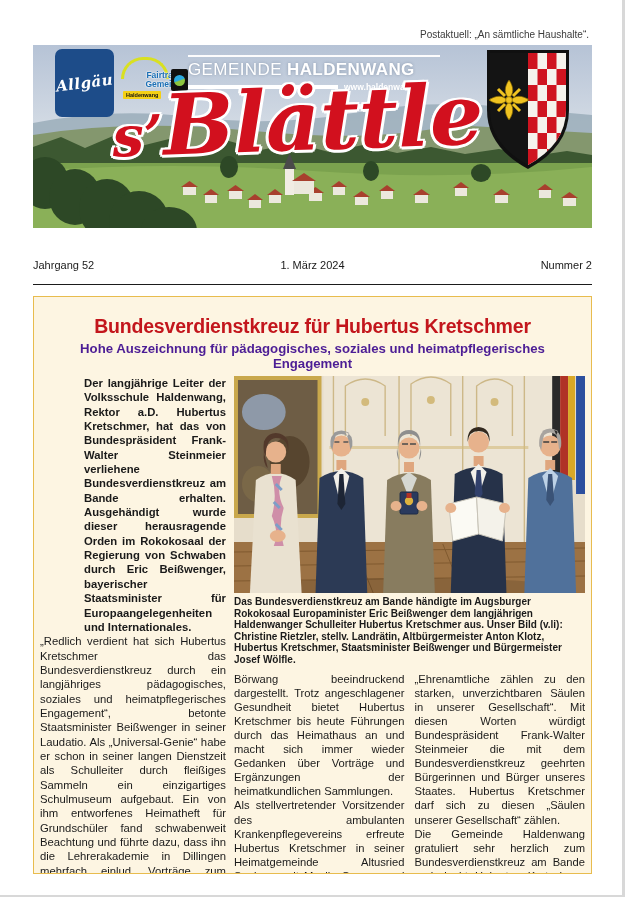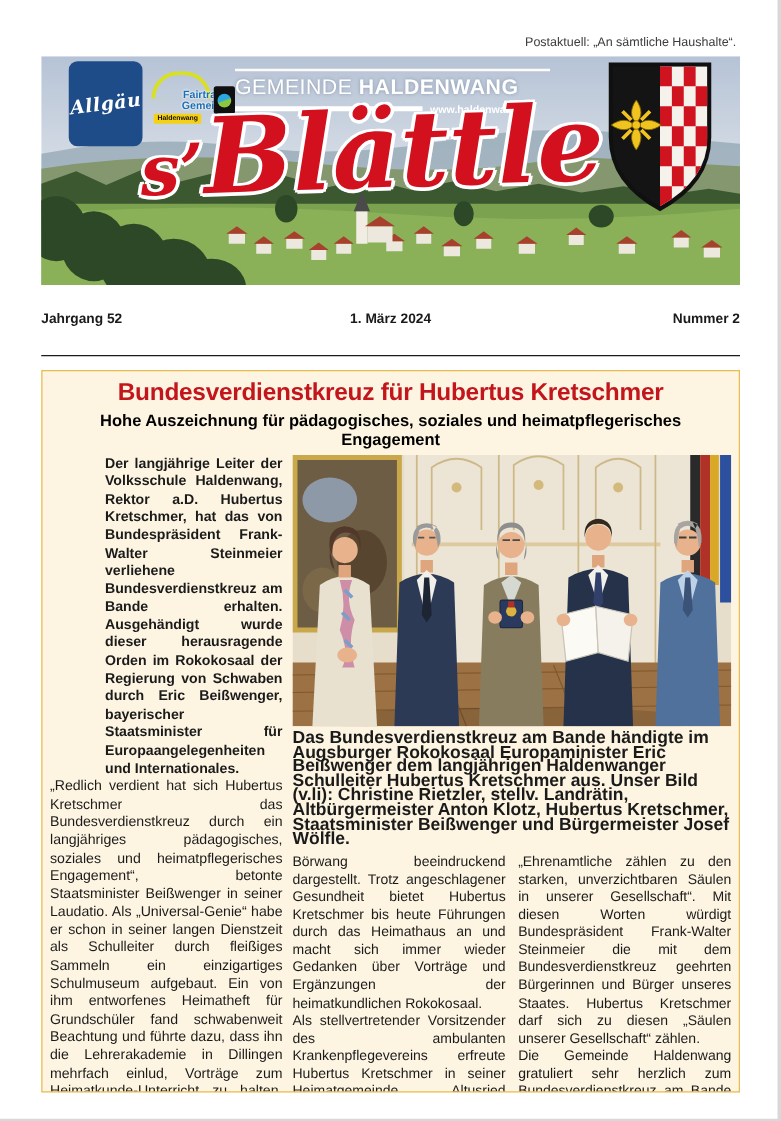--- a/index.html
+++ b/index.html
@@ -49,42 +49,42 @@
     font-size:84px; line-height:1; color:#d2101e; transform:rotate(-2deg);
     text-shadow:-2px -2px 0 #fff, 2px -2px 0 #fff, -2px 2px 0 #fff, 2px 2px 0 #fff,
       0 3px 0 #fff, 3px 0 0 #fff, -3px 0 0 #fff; pointer-events:none; }
   .script-title .lead-s { font-size:56px; }
 
   .navbar { position:absolute; left:0; bottom:0; width:559px; height:24px; background:#d5121a;
     display:flex; align-items:center; justify-content:space-between; padding:0 72px; }
   .navbar span { color:#fff; font-weight:bold; font-size:12.5px; letter-spacing:0.5px; }
 
   
-  .issue-row { position:absolute; left:33px; top:249px; width:559px; display:flex;
-    font-weight:bold; font-size:11px;align-items:center; }
+  .issue-row { position:absolute; left:33px; top:259px; width:559px; display:flex;
+    font-weight:normal; font-size:11px;align-items:center; }
   .issue-row span { flex:1; }
   .issue-row .mid { text-align:center; }
   .issue-row .right { text-align:right; }
   .rule { position:absolute; left:33px; top:284px; width:559px; height:0;
     border-top:1.6px solid #1b1b1b; }
 
   
   .article-box { position:absolute; left:33px; top:296px; width:559px; height:578px;
     background:#fdf5e2; border:1.6px solid #e8bc4e; padding:4px 6px; overflow:hidden; }
   .headline { text-align:center; color:#c3161c; font-weight:bold; font-size:19.5px;
-    margin-top:2px; letter-spacing:-0.2px; }
-  .subhead { text-align:center; color:#000000; font-weight:bold; font-size:13.2px; margin:3px 0 5px; }
+    margin-top:14px; letter-spacing:-0.2px; }
+  .subhead { text-align:center; color:#4c1d95; font-weight:bold; font-size:13.2px; margin:3px 0 5px; }
 
   .article-columns { display:flex; gap:8px; }
   .col-left { width:186px; font-size:11.3px; line-height:14.35px; text-align:justify; }
   .col-left p.lead { font-weight:bold;margin-left:44px; }
   .right-area { flex:1; min-width:0; }
   .photo-frame { width:100%; height:217px; }
   .photo-frame svg { width:100%; height:100%; display:block; }
-  .caption { font-weight:bold; font-size:14px; line-height:11.6px; margin-top:3px; text-align:left; }
+  .caption { font-weight:bold; font-size:10px; line-height:11.6px; margin-top:3px; text-align:left; }
   .two-cols { display:flex; gap:10px; margin-top:6px; }
   .two-cols .col { flex:1; min-width:0; font-size:11.2px; line-height:14.1px; text-align:justify; }
 </style>
 </head>
 <body>
 
 <div class="page">
 
   <div class="postal">Postaktuell: „An sämtliche Haushalte“.</div>
 
@@ -355,21 +355,21 @@
               <path d="M310,100 L318,92 L326,100 L318,128 Z" fill="#bdd2e6"></path>
               <path d="M316,98 L320,98 L322,124 L318,130 L314,124 Z" fill="#3a5377"></path>
             </g>
           </svg>
         </div>
 
         <p class="caption">Das Bundesverdienstkreuz am Bande händigte im Augsburger Rokokosaal Europaminister Eric Beißwenger dem langjährigen Haldenwanger Schulleiter Hubertus Kretschmer aus. Unser Bild (v.li): Christine Rietzler, stellv. Landrätin, Altbürgermeister Anton Klotz, Hubertus Kretschmer, Staatsminister Beißwenger und Bürgermeister Josef Wölfle.</p>
 
         <div class="two-cols">
           <div class="col">
-            <p>Börwang beeindruckend dargestellt. Trotz angeschlagener Gesundheit bietet Hubertus Kretschmer bis heute Führungen durch das Heimathaus an und macht sich immer wieder Gedanken über Vorträge und Ergänzungen der heimatkundlichen Rokokosaal.</p>
+            <p>Börwang beeindruckend dargestellt. Trotz angeschlagener Gesundheit bietet Hubertus Kretschmer bis heute Führungen durch das Heimathaus an und macht sich immer wieder Gedanken über Vorträge und Ergänzungen der heimatkundlichen Sammlungen.</p>
             <p>Als stellvertretender Vorsitzender des ambulanten Krankenpflegevereins erfreute Hubertus Kretschmer in seiner Heimatgemeinde Altusried Senioren mit Musik, Gesang und Theaterspiel.</p>
             <p>Darüber hinaus kümmerte sich um Demenzprävention und organisierte generationsübergreifende Begegnungen.</p>
           </div>
           <div class="col">
             <p>„Ehrenamtliche zählen zu den starken, unverzichtbaren Säulen in unserer Gesellschaft“. Mit diesen Worten würdigt Bundespräsident Frank-Walter Steinmeier die mit dem Bundesverdienstkreuz geehrten Bürgerinnen und Bürger unseres Staates. Hubertus Kretschmer darf sich zu diesen „Säulen unserer Gesellschaft“ zählen.</p>
             <p>Die Gemeinde Haldenwang gratuliert sehr herzlich zum Bundesverdienstkreuz am Bande und dankt Hubertus Kretschmer für sein beispielhaftes Engagement auf vielen Ebenen.</p>
 
           </div>
         </div>
       </div>

